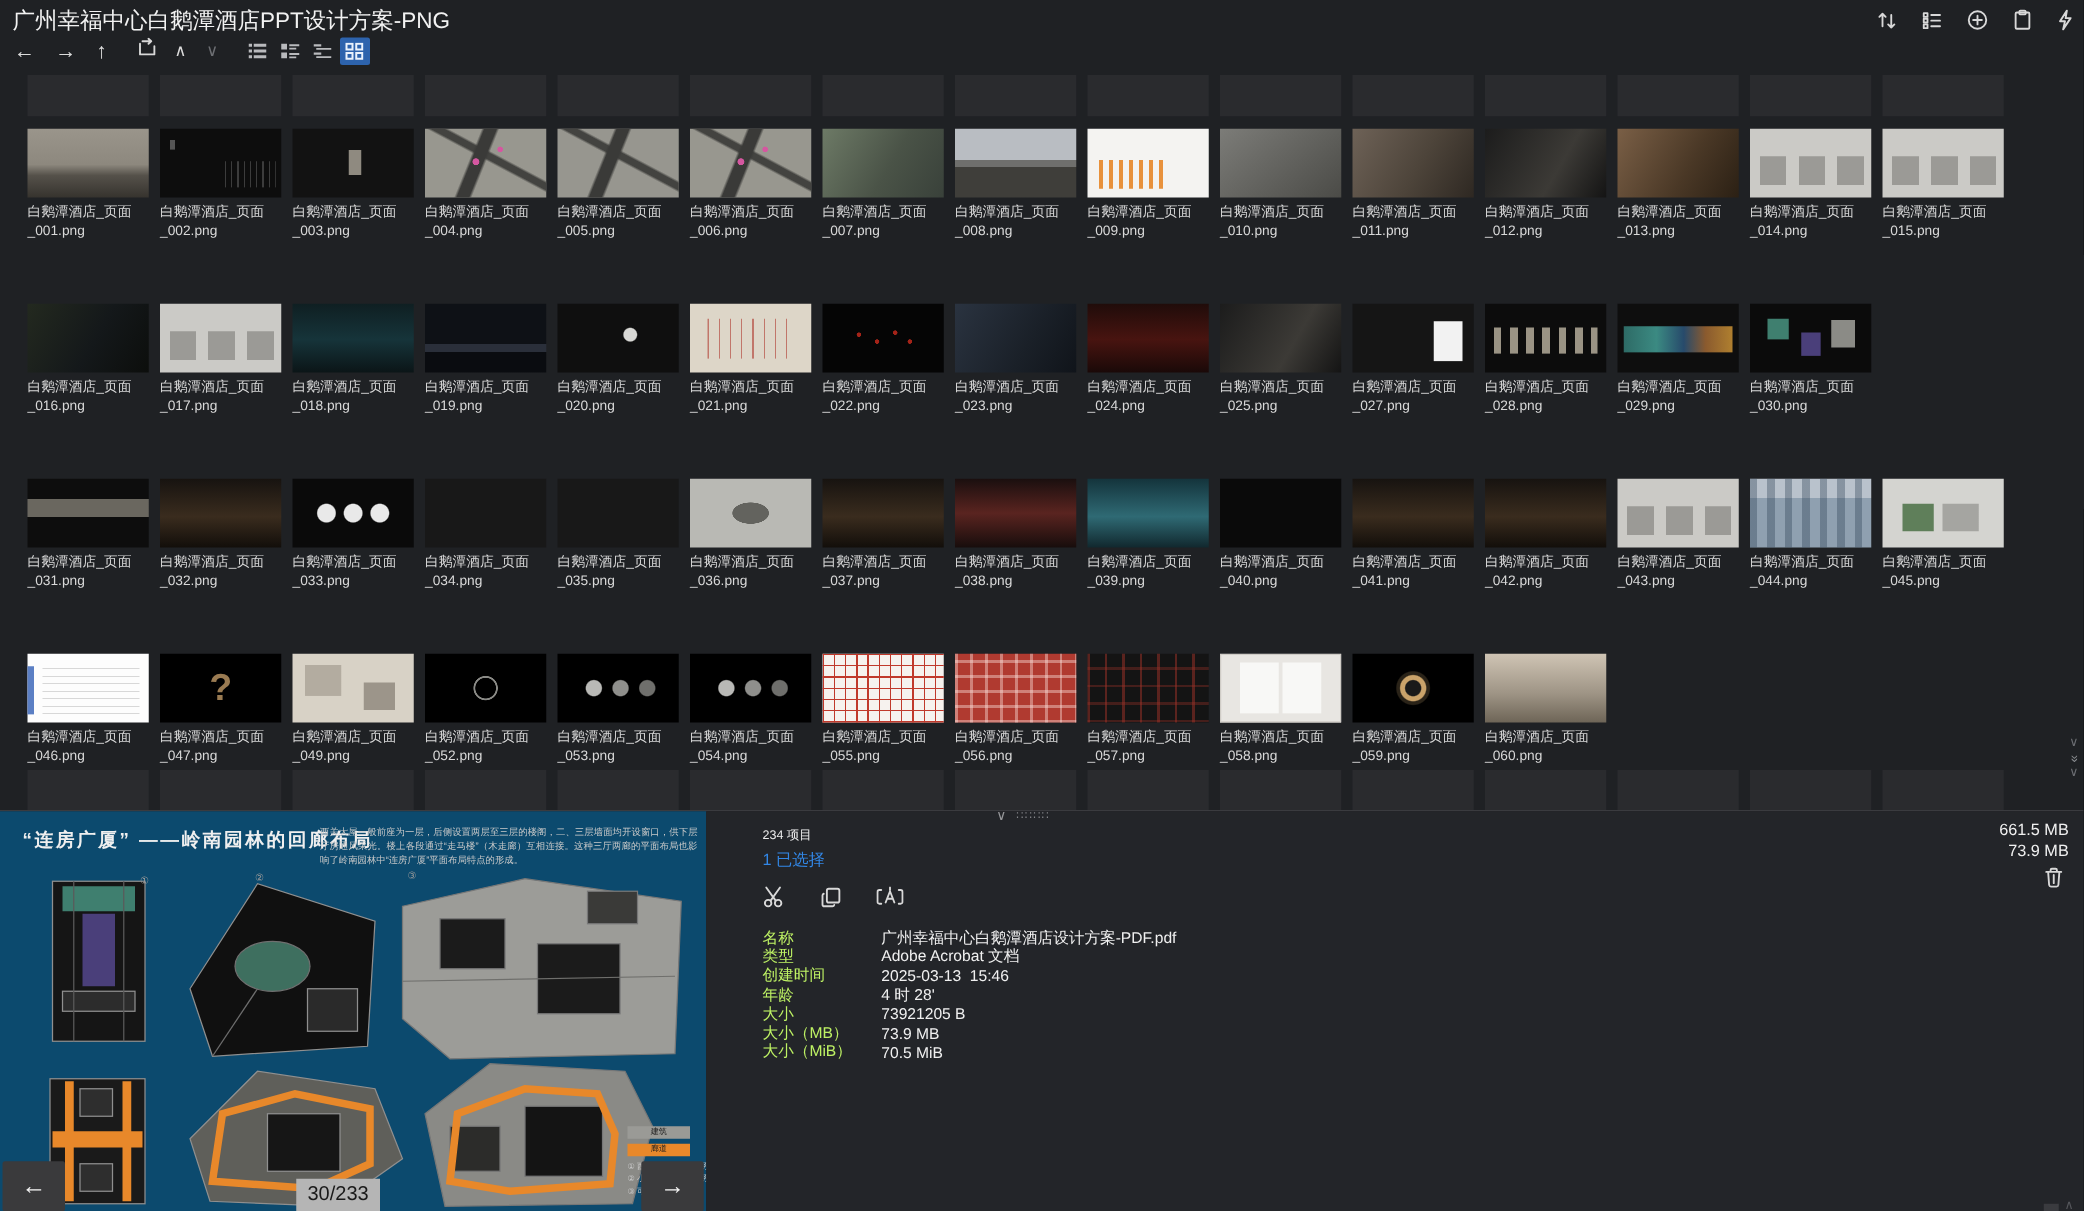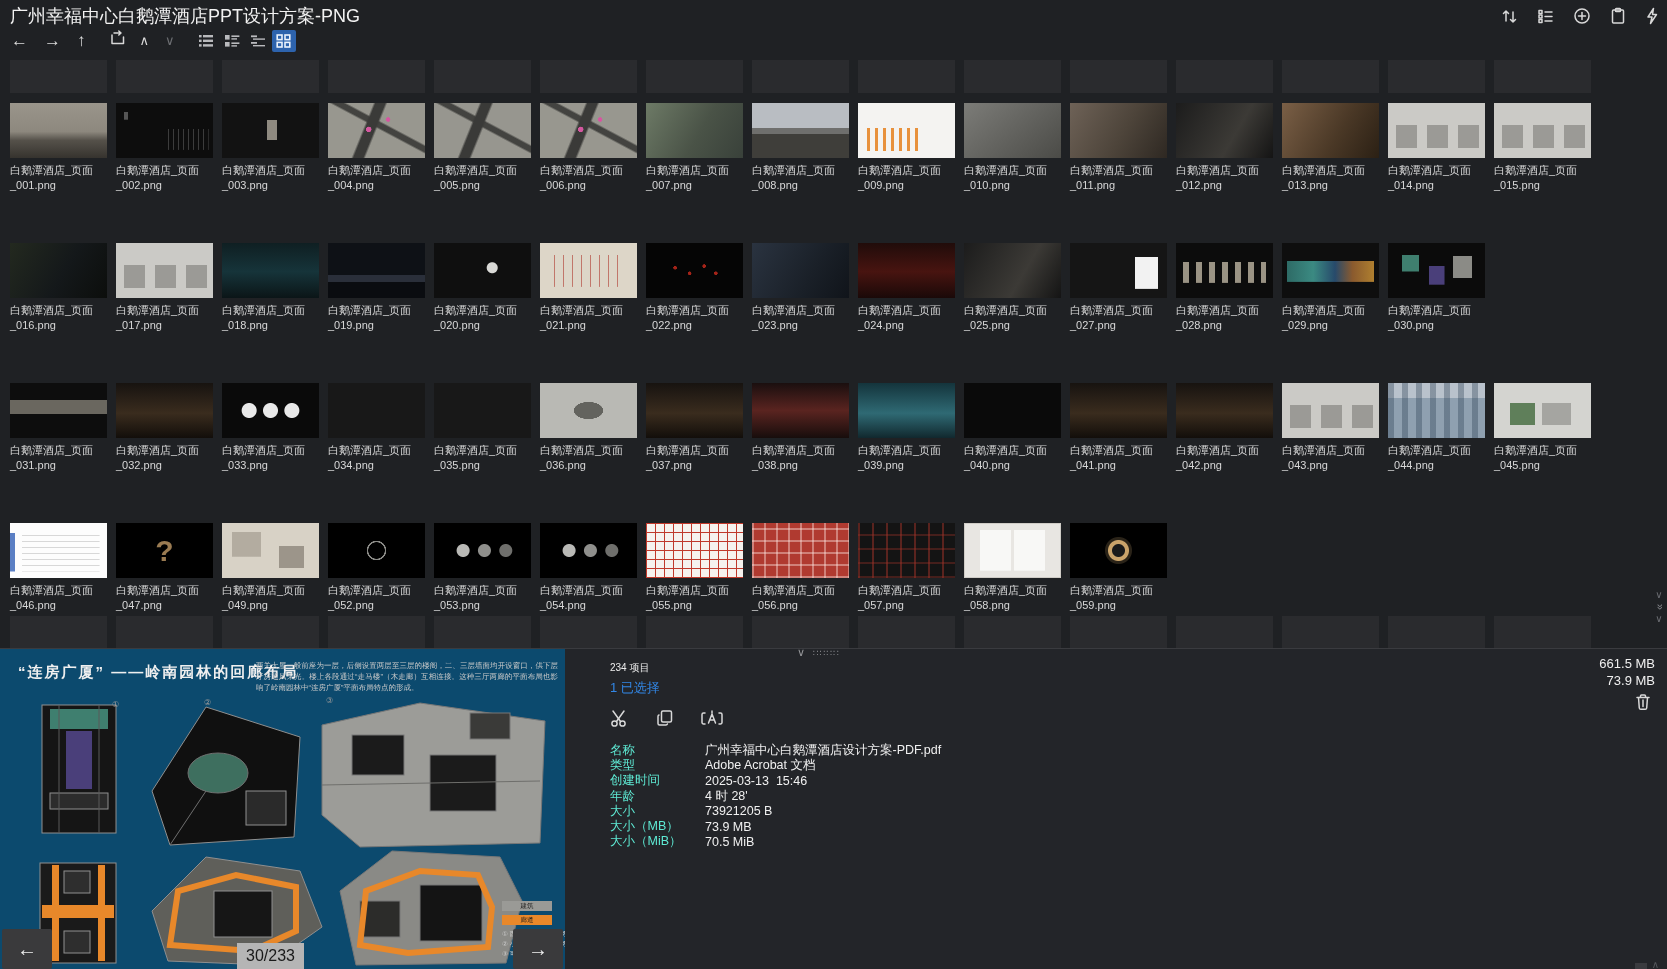--- a/index.html
+++ b/index.html
@@ -13,21 +13,21 @@
   
   .toolbar{position:absolute;left:8px;top:29px;display:flex;align-items:center;gap:10px;height:23px;}
   .tb-glyph{font-size:17px;color:#dcdcdc;line-height:22px;padding:0 3px;cursor:default;}
   .tb-dim{color:#6d6f73;}
   .viewbtn{width:24px;height:22px;display:flex;align-items:center;justify-content:center;border-radius:2px;}
   .viewbtn svg{display:block;}
   .viewbtn.active{background:#2d63ad;}
   .vi{fill:#b9babd;}
   .tb-group{display:flex;gap:2px;margin-left:6px;}
   
-  .grid{position:absolute;left:0;top:60px;width:1650px;height:588px;overflow:hidden;}
+  .grid{position:absolute;left:12px;top:60px;width:1650px;height:588px;overflow:hidden;}
   .g-row,.strip{position:absolute;left:10px;display:flex;gap:9px;}
   .cell{width:97px;flex:0 0 97px;}
   .thumb{position:relative;width:97px;height:55px;background:#161616;overflow:hidden;}
   .fname{margin-top:5px;width:84px;font-size:11px;line-height:14.5px;color:#d8d8d8;word-break:break-all;}
   .ph{width:97px;flex:0 0 97px;background:#2a2b2e;}
   .strip-top .ph{height:33px;}
   .strip-bot .ph{height:32px;}
   .scrollers{position:absolute;right:1px;top:590px;width:14px;display:flex;flex-direction:column;align-items:center;gap:2px;color:#6b6d72;font-size:10px;line-height:10px;}
   .scrollers .dbl{transform:rotate(-90deg);font-size:11px;color:#8a8c90;}
   
@@ -49,21 +49,21 @@
   .counter{position:absolute;left:237px;bottom:0;height:26px;padding:0 9px;background:#b5b5b5;color:#1a1a1a;font-size:16px;line-height:26px;}
   
   .handle{position:absolute;left:232px;top:-3px;display:flex;align-items:center;gap:8px;color:#96979a;}
   .handle .chev{font-size:11px;}
   .handle .grip{font-size:9px;letter-spacing:1px;color:#85868a;}
   .cnt1{font-size:10px;color:#ececec;margin-top:2px;}
   .cnt2{font-size:13px;color:#3287e6;margin-top:4px;}
   .actions{display:flex;gap:27px;margin-top:13px;align-items:center;height:20px;}
   .kv{margin-top:13px;}
   .kv-row{display:flex;height:15.2px;align-items:center;}
-  .kv-label{width:95px;flex:0 0 95px;font-size:12.5px;color:#5eead4;}
+  .kv-label{width:95px;flex:0 0 95px;font-size:12.5px;color:#bef264;}
   .kv-value{font-size:12.5px;color:#f0f0f0;white-space:pre;}
   .totals{position:absolute;top:6px;right:12px;text-align:right;font-size:13px;line-height:17px;color:#f0f0f0;}
   .trash{position:absolute;top:44px;right:16px;}
   .corner{position:absolute;bottom:0;right:8px;display:flex;gap:5px;align-items:flex-end;color:#55575c;font-size:10px;line-height:9px;}
   .corner .smudge{width:12px;height:6px;background:#3a3b3f;}
   
   .tn-city{background:linear-gradient(180deg,#9a958b 0%,#8d887e 52%,#55514a 68%,#36332e 100%);}
   .tn-darktext{background:#0d0d0d;background-image:linear-gradient(90deg,transparent 8%,#555 8.5% 12%,transparent 12.5%),repeating-linear-gradient(90deg,transparent 0 4px,#3c3c3c 4px 5px);background-size:100% 14%,46% 38%;background-position:0 20%,92% 75%;background-repeat:no-repeat;}
   .tn-darkplaque{background:#121212;}
   .tn-darkplaque::after{content:"";position:absolute;left:46%;top:30%;width:11%;height:38%;background:#8f8a80;}
@@ -461,20 +461,24 @@
           <div class="fname">白鹅潭酒店_页面_057.png</div>
         </div>
         <div class="cell">
           <div class="thumb tn-whitepages"></div>
           <div class="fname">白鹅潭酒店_页面_058.png</div>
         </div>
         <div class="cell">
           <div class="thumb tn-goldcircle"></div>
           <div class="fname">白鹅潭酒店_页面_059.png</div>
         </div>
+        <div class="cell">
+          <div class="thumb tn-interior"></div>
+          <div class="fname">白鹅潭酒店_页面_060.png</div>
+        </div>
       </div>
     <div class="strip strip-bot" id="strip-bot" style="top:556px;">
         <div class="ph"></div>
         <div class="ph"></div>
         <div class="ph"></div>
         <div class="ph"></div>
         <div class="ph"></div>
         <div class="ph"></div>
         <div class="ph"></div>
         <div class="ph"></div>

